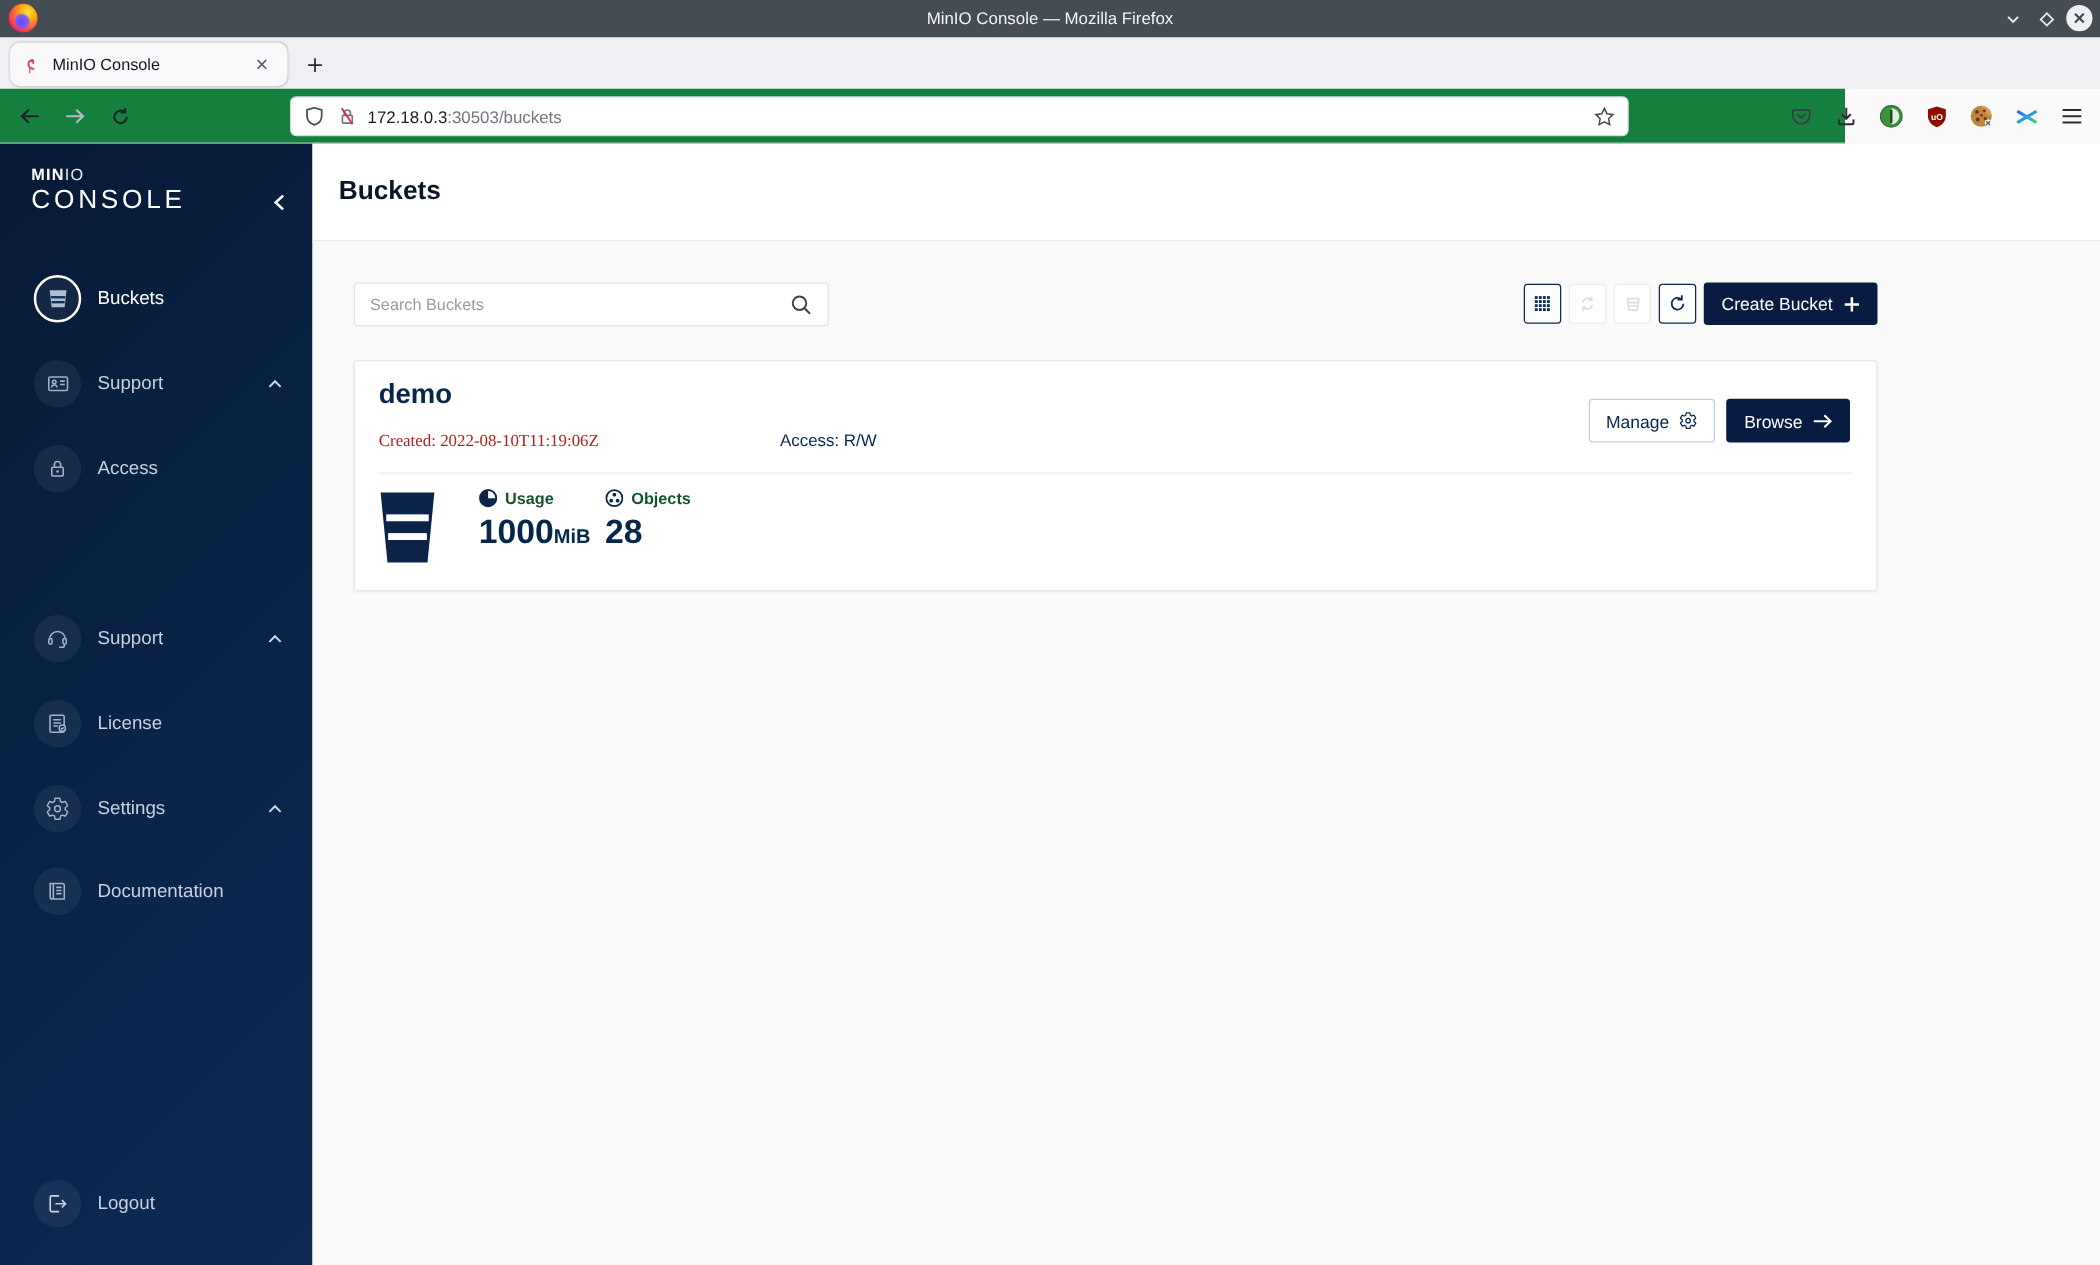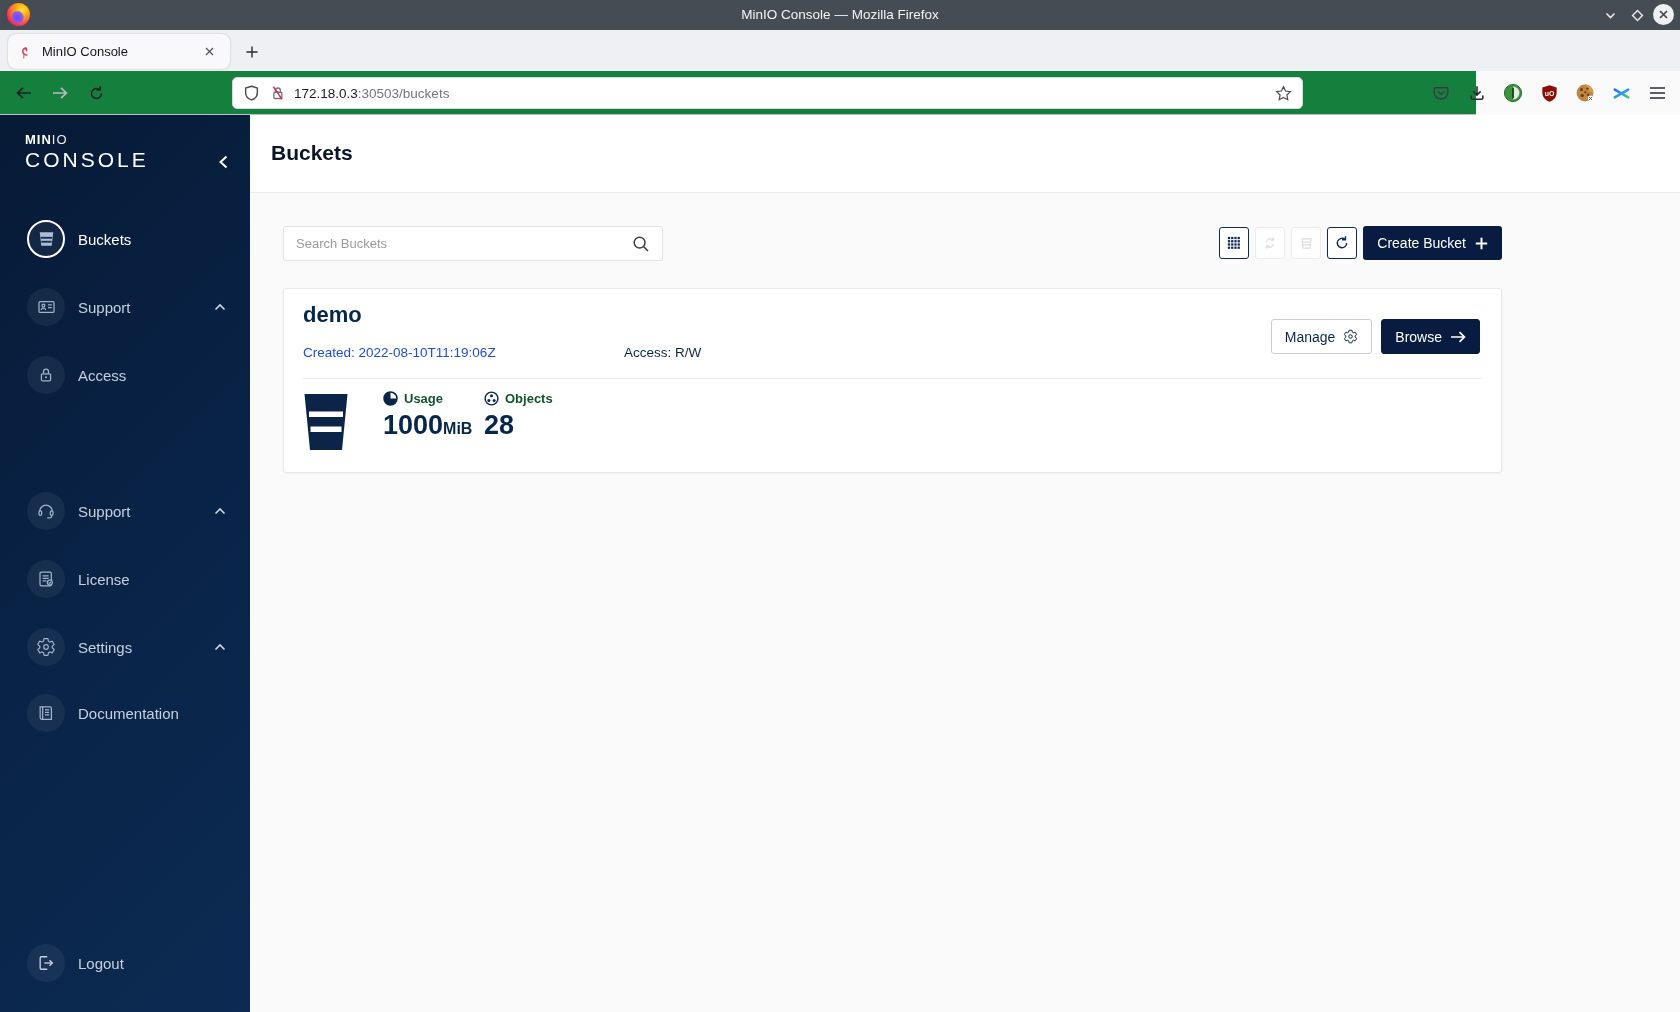--- a/index.html
+++ b/index.html
@@ -66,21 +66,21 @@
   #controls-right { position:absolute; top:33px; right:178px; display:flex; gap:6px; align-items:center; }
   .sq-btn { width:30px; height:32px; background:#fff; border:1px solid #0f2a52; border-radius:3px;
     display:flex; align-items:center; justify-content:center; cursor:pointer; }
   .sq-btn.disabled { border-color:#ececec; cursor:default; }
   #create-bucket-btn { height:34px; padding:0 14px; background:#081c42; color:#fff; font-size:14px; border:none;
     border-radius:3px; display:flex; align-items:center; gap:9px; cursor:pointer; font-family:"Liberation Sans",sans-serif; }
 
   #bucket-card { position:absolute; left:33px; top:95px; right:178px; height:185px; background:#fff;
     border:1px solid #e9e9e9; border-radius:3px; box-shadow:0 1px 3px rgba(0,0,0,.04); cursor:pointer; }
   #bucket-name { position:absolute; left:19px; top:13px; font-size:22px; font-weight:bold; color:#07274a; }
-  #bucket-created { position:absolute; left:19px; top:56px; font-size:13.5px; color:#1d4ed8; }
+  #bucket-created { position:absolute; left:19px; top:56px; font-size:13.5px; color:#b91c1c;font-family:Liberation Serif, serif; }
   #bucket-access { position:absolute; left:340px; top:56px; font-size:13.5px; color:#07274a; }
   #card-divider { position:absolute; left:19px; right:19px; top:89px; height:1px; background:#ebebeb; }
   #big-bucket { position:absolute; left:19px; top:104px; }
   .metric { position:absolute; top:102px; }
   #metric-usage { left:99px; }
   #metric-objects { left:200px; }
   .metric-label { display:flex; align-items:flex-start; gap:6px; font-size:13px; font-weight:bold; color:#14532d; }
   .metric-value { margin-top:6px; font-size:27px; font-weight:bold; color:#07274a; line-height:1; }
   .metric-unit { font-size:16px; font-weight:bold; }
   #card-buttons { position:absolute; top:30px; right:21px; display:flex; gap:9px; }

